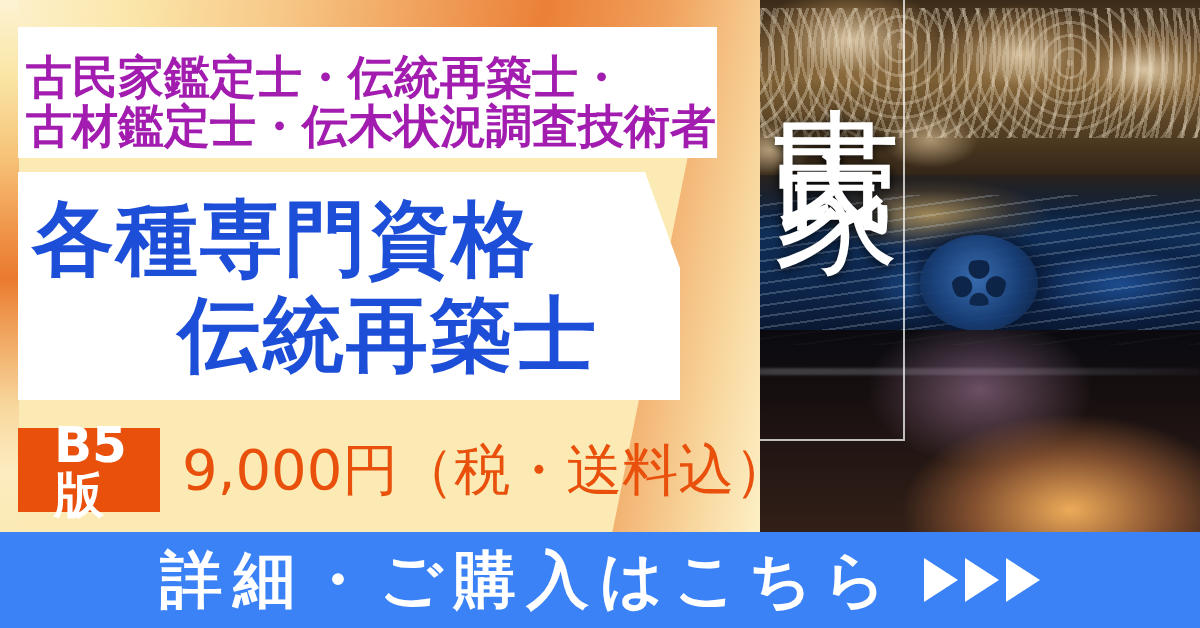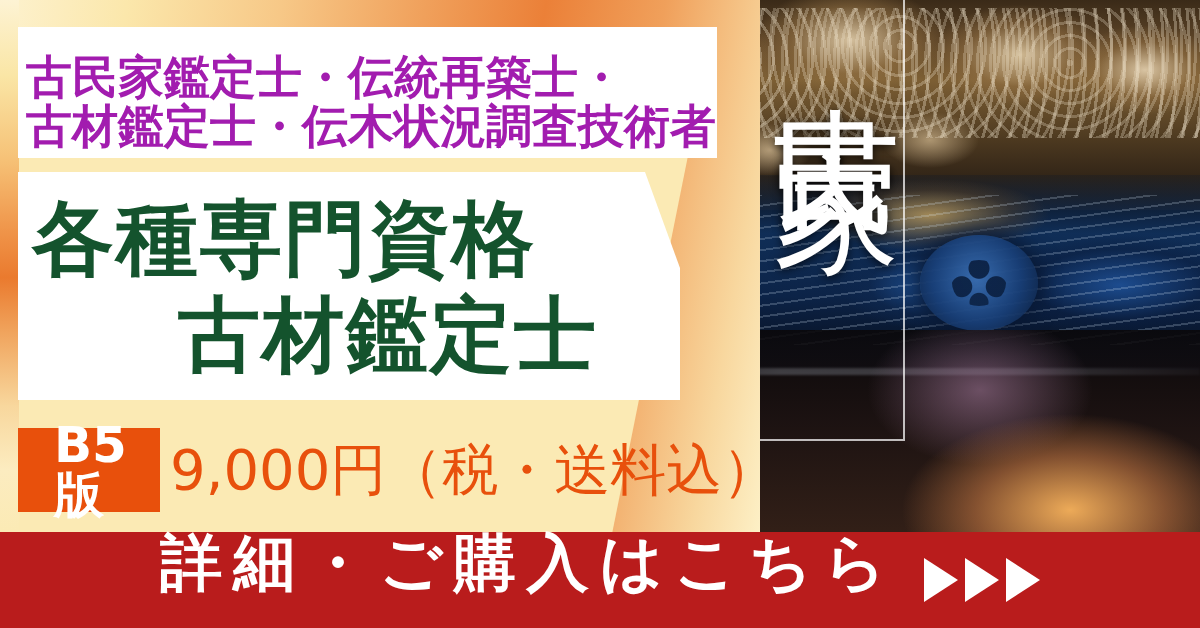--- a/index.html
+++ b/index.html
@@ -182,21 +182,21 @@
 
   
   .panel-headline {
     position:absolute; left:18px; top:172px;
     width:662px; height:228px;
     background:#ffffff;
     clip-path:polygon(0 0, 627px 0, 662px 96px, 662px 228px, 0 228px);
   }
   .headline {
     position:absolute;
-    color:#14532d;
+    color:#1d4ed8;
     font-weight:700;
     font-size:82px;
     line-height:1;
     letter-spacing:2px;
     white-space:nowrap;
     font-family:"DejaVu Sans", "Liberation Sans", sans-serif;
   }
   .headline.h1 { left:14px;  top:26px;  }
   .headline.h2 { left:160px; top:122px; }
 
@@ -210,35 +210,35 @@
     width:142px; height:84px;
     background:#e8500c;
     color:#ffffff;
     display:flex; align-items:center; justify-content:center;
     font-weight:700; font-size:50px; line-height:1;
     letter-spacing:0;
     font-family:"DejaVu Sans", "Liberation Sans", sans-serif;
     padding-left:36px;
   }
   .price-text {
-    margin-left:10px;
+    margin-left:22px;
     color:#e8500c;
     font-size:56px;
     font-weight:400;
     line-height:1;
     white-space:nowrap;
     font-family:"DejaVu Sans", "Liberation Sans", sans-serif;
   }
 
   
   .cta-bar {
     position:absolute; left:0; top:532px;
     width:1200px; height:96px;
-    background:#b91c1c;
-    display:flex; justify-content:center;
+    background:#3b82f6;
+    display:flex; align-items:center; justify-content:center;
   }
   .cta-text {
     color:#ffffff;
     font-size:62px;
     font-weight:700;
     letter-spacing:11px;
     line-height:1;
     white-space:nowrap;
     font-family:"DejaVu Sans", "Liberation Sans", sans-serif;
   }
@@ -279,21 +279,21 @@
   <div class="cream-sheet"></div>
   <div class="left-ribbon"></div>
 
   <div class="panel-certs">
     <div class="certs-line l1">古民家鑑定士・伝統再築士・</div>
     <div class="certs-line l2">古材鑑定士・伝木状況調査技術者</div>
   </div>
 
   <div class="panel-headline">
     <div class="headline h1">各種専門資格</div>
-    <div class="headline h2">古材鑑定士</div>
+    <div class="headline h2">伝統再築士</div>
   </div>
 
   <div class="price-row">
     <div class="size-badge">B5版</div>
     <div class="price-text">9,000円（税・送料込）</div>
   </div>
 
   <div class="cta-bar">
     <span class="cta-text">詳細・ご購入はこちら</span>
     <span class="cta-arrows">

